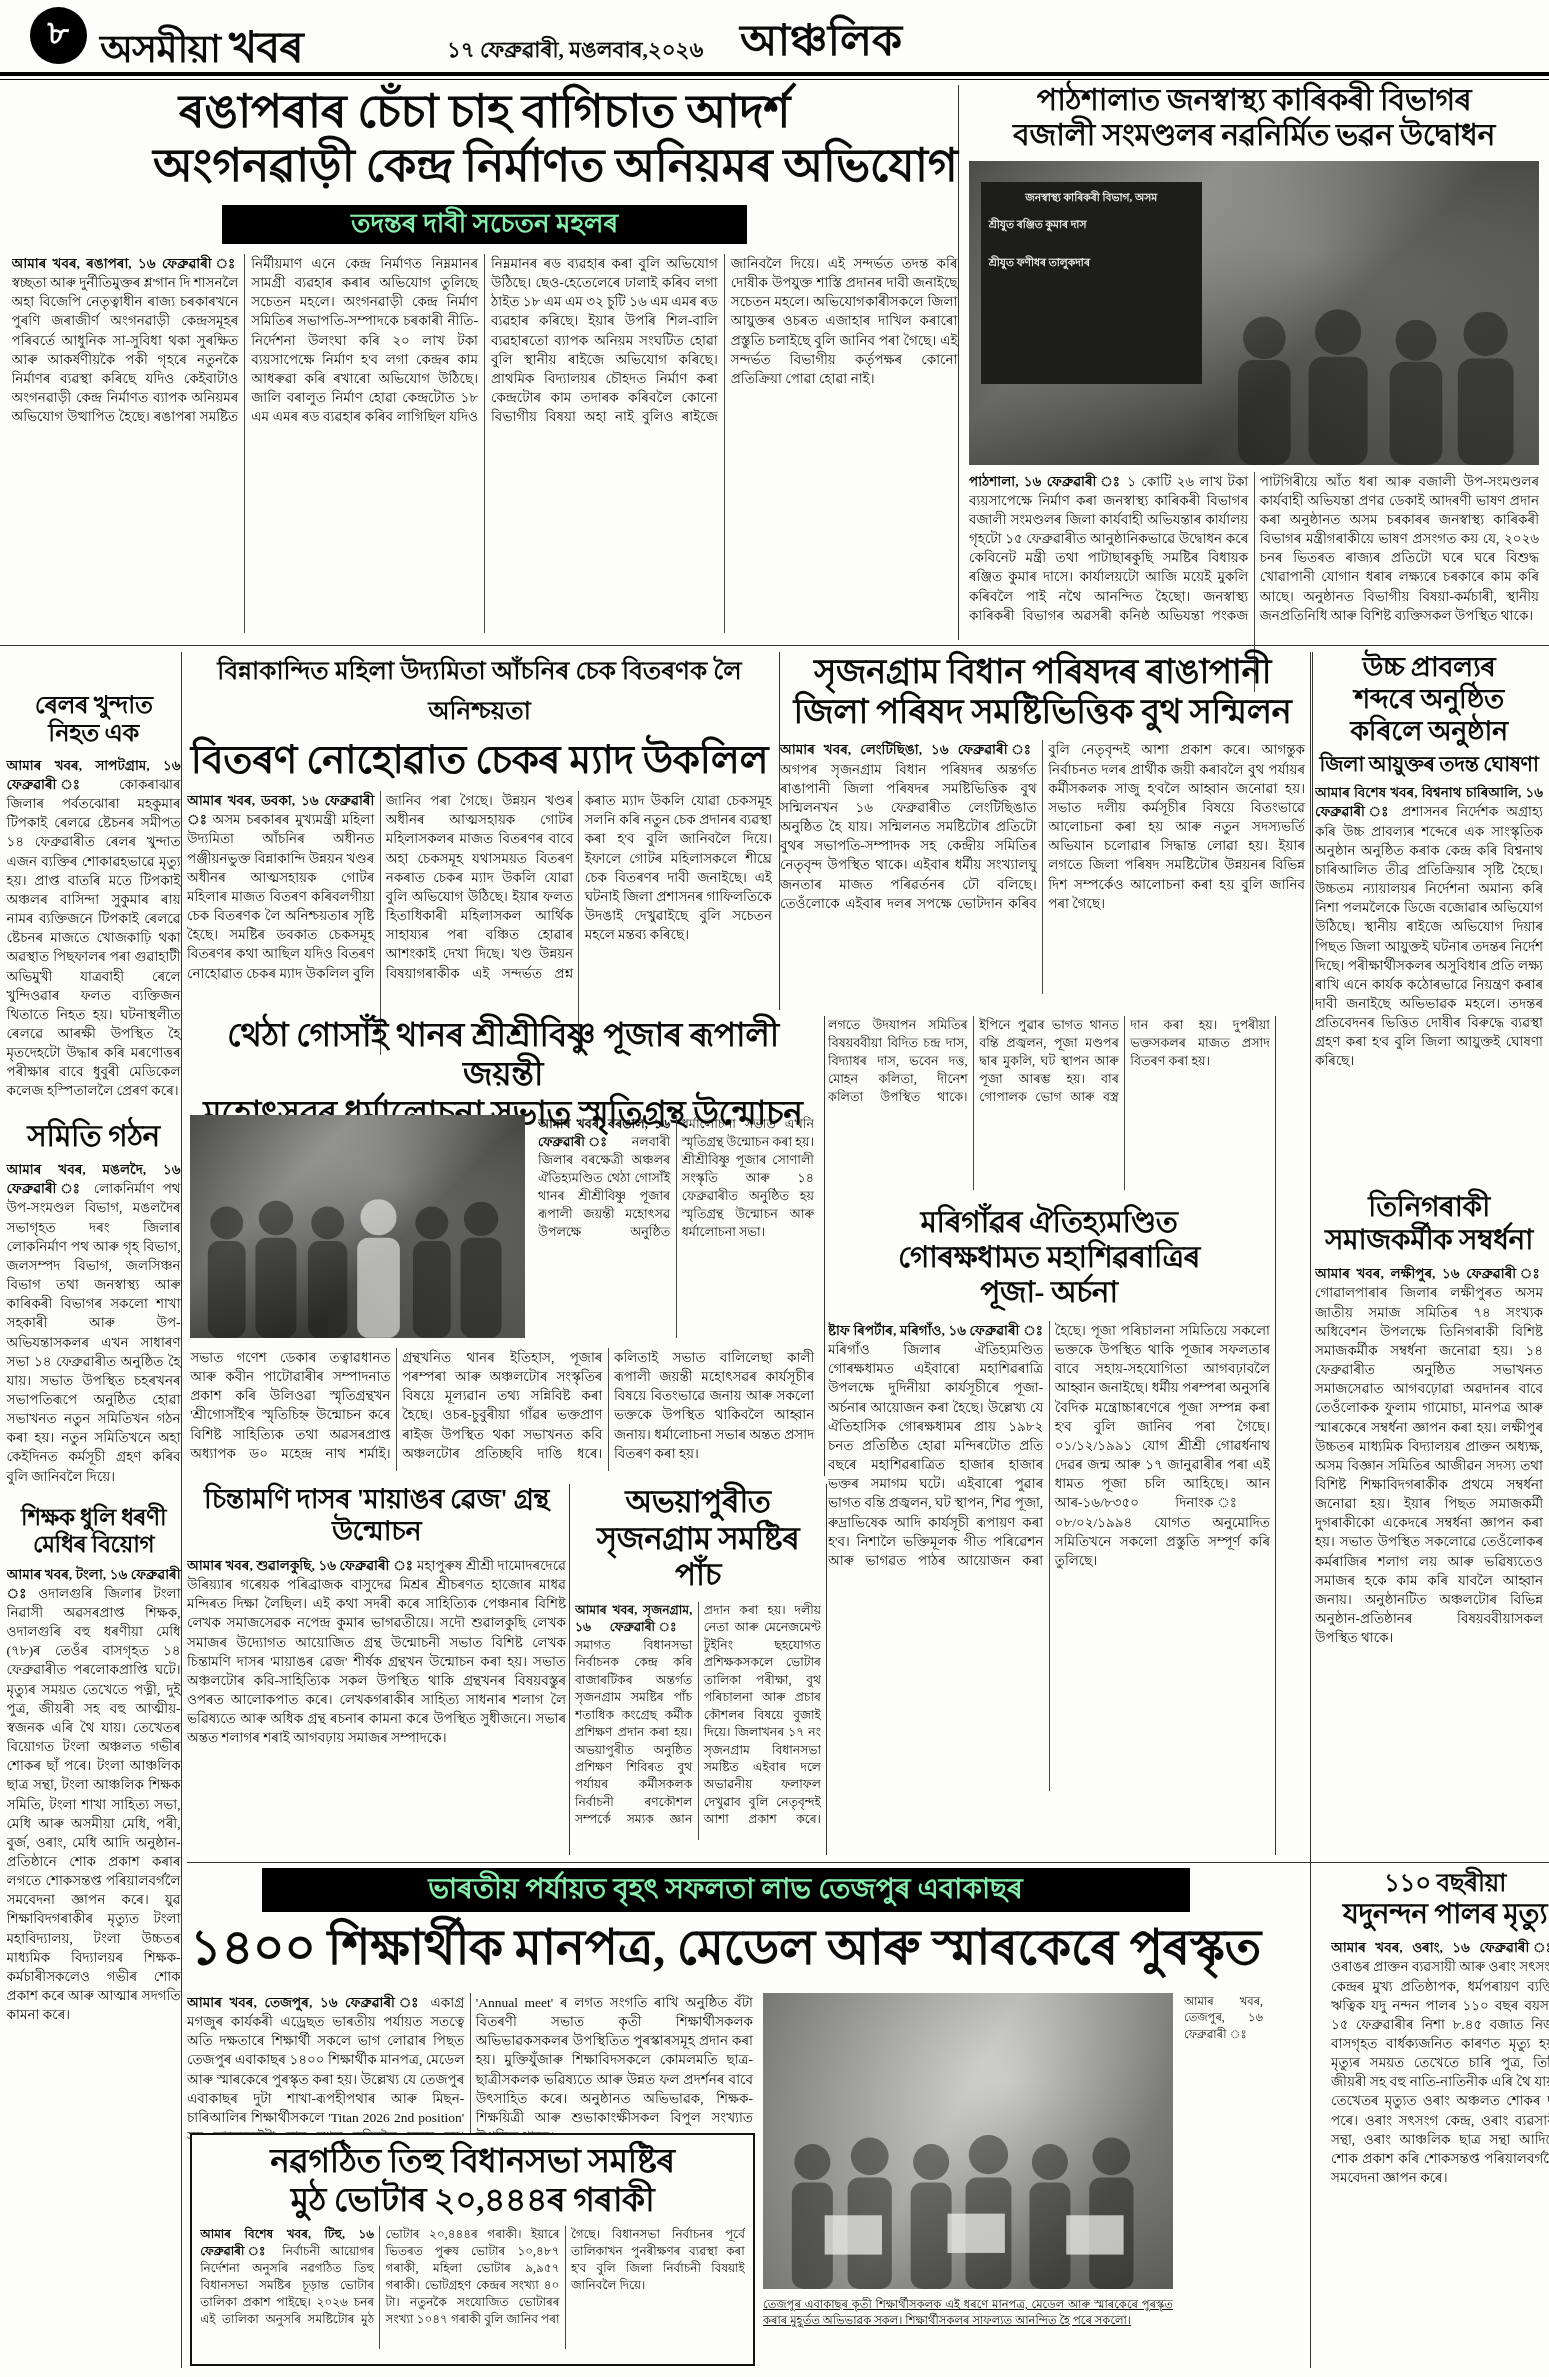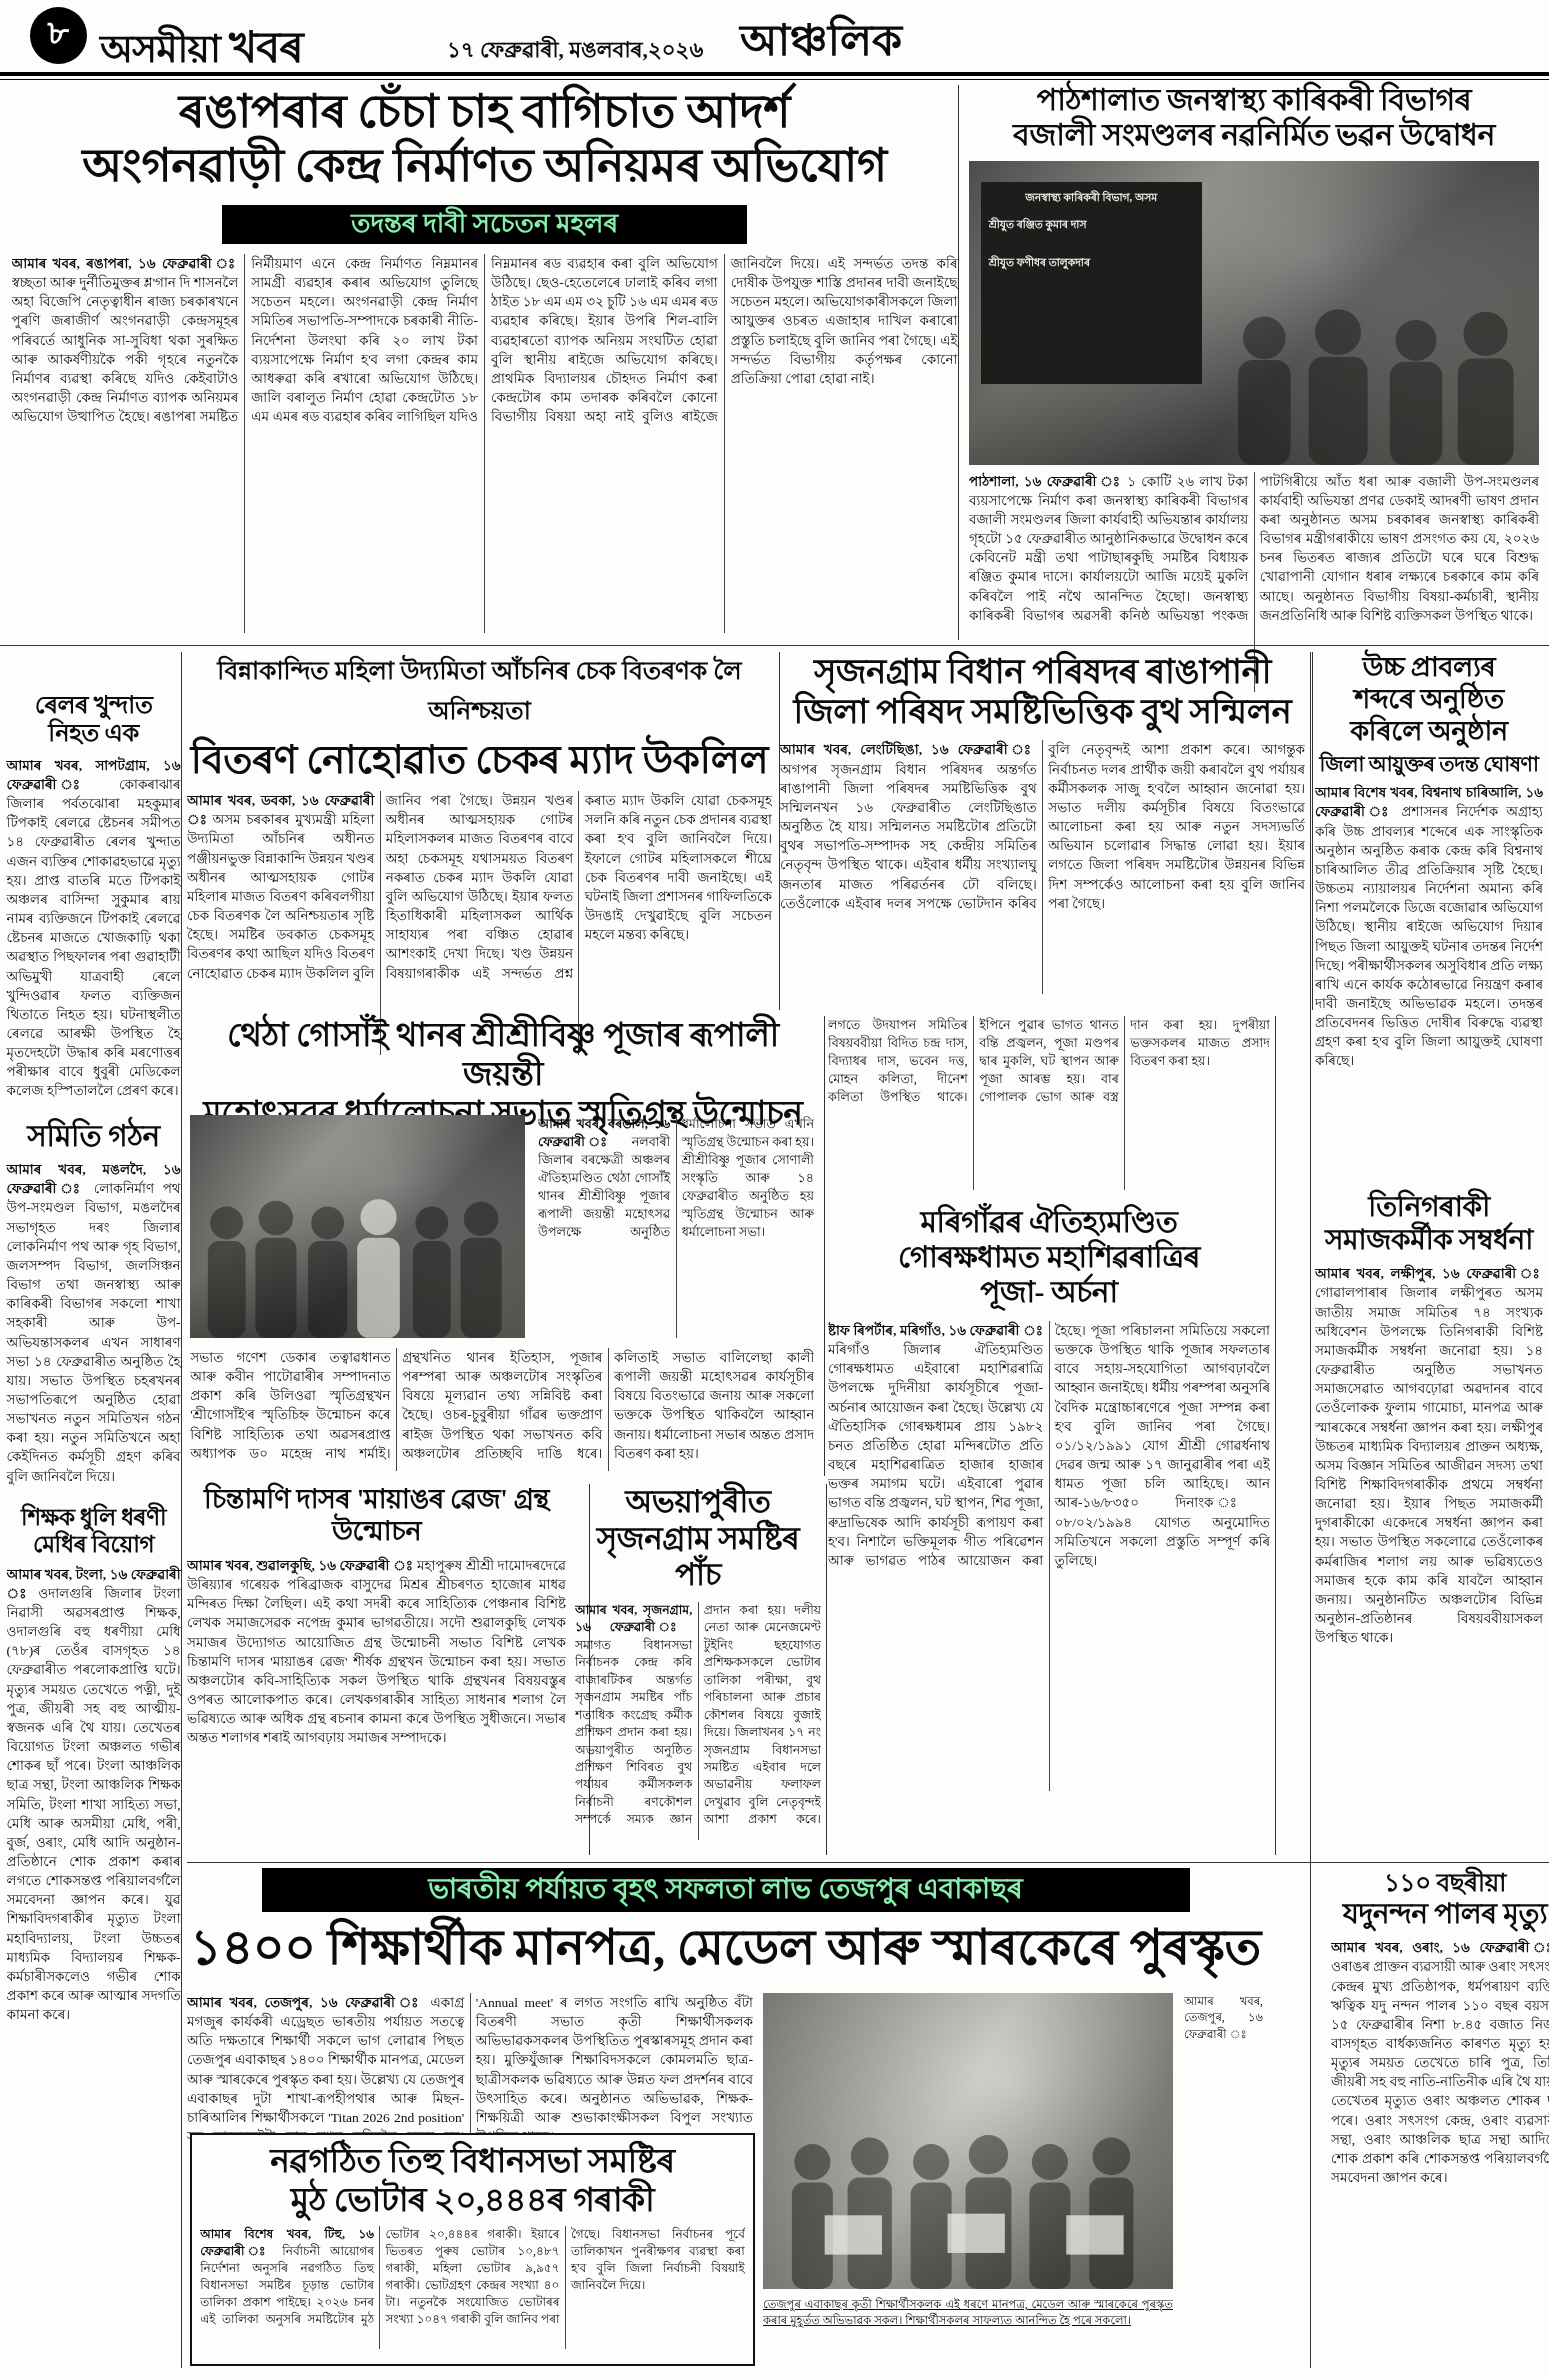--- a/index.html
+++ b/index.html
@@ -39,21 +39,21 @@
       <span style="font-weight:900;font-size:43px;">খবৰ</span>
     </div>
     <div class="abs" style="left:447px;top:33px;font-size:21.3px;font-weight:bold;">১৭ ফেব্ৰুৱাৰী, মঙলবাৰ,২০২৬</div>
     <div class="abs" style="left:673px;top:8.2px;width:296px;text-align:center;font-size:43px;font-weight:900;">আঞ্চলিক</div>
   </div>
   <div class="abs" style="left:0;top:72px;width:1550px;border-top:4.1px solid #000;"></div>
   <div class="abs" style="left:0;top:79px;width:1550px;border-top:1.6px solid #000;"></div>
 
   <div class="abs vrule" style="left:11.5px;top:85px;width:946px;height:555px;">
     <div class="hd" style="font-size:46px;">ৰঙাপৰাৰ চেঁচা চাহ বাগিচাত আদৰ্শ</div>
-    <div class="hd" style="font-size:46px;">অংগনৱাড়ী কেন্দ্ৰ নিৰ্মাণত অনিয়মৰ অভিযোগ</div>
+    <div class="hd" style="font-size:46px;text-align:right;">অংগনৱাড়ী কেন্দ্ৰ নিৰ্মাণত অনিয়মৰ অভিযোগ</div>
     <div class="banner" style="margin:11.5px auto 9.9px auto;width:525px;height:39px;font-size:26px;font-weight:bold;">তদন্তৰ দাবী সচেতন মহলৰ</div>
     <div class="body-txt cols4 ellip" style="height:379px;">
       <span class="byline">আমাৰ খবৰ, ৰঙাপৰা, ১৬ ফেব্ৰুৱাৰী ঃ</span>
       <span>স্বচ্ছতা আৰু দুৰ্নীতিমুক্তৰ শ্ল'গান দি শাসনলৈ অহা বিজেপি নেতৃত্বাধীন ৰাজ্য চৰকাৰখনে পুৰণি জৰাজীৰ্ণ অংগনৱাড়ী কেন্দ্ৰসমূহৰ পৰিবৰ্তে আধুনিক সা-সুবিধা থকা সুৰক্ষিত আৰু আকৰ্ষণীয়কৈ পকী গৃহৰে নতুনকৈ নিৰ্মাণৰ ব্যৱস্থা কৰিছে যদিও কেইবাটাও অংগনৱাড়ী কেন্দ্ৰ নিৰ্মাণত ব্যাপক অনিয়মৰ অভিযোগ উত্থাপিত হৈছে। ৰঙাপৰা সমষ্টিত নিৰ্মীয়মাণ এনে কেন্দ্ৰ নিৰ্মাণত নিম্নমানৰ সামগ্ৰী ব্যৱহাৰ কৰাৰ অভিযোগ তুলিছে সচেতন মহলে। অংগনৱাড়ী কেন্দ্ৰ নিৰ্মাণ সমিতিৰ সভাপতি-সম্পাদকে চৰকাৰী নীতি-নিৰ্দেশনা উলংঘা কৰি ২০ লাখ টকা ব্যয়সাপেক্ষে নিৰ্মাণ হ'ব লগা কেন্দ্ৰৰ কাম আধৰুৱা কৰি ৰখাৰো অভিযোগ উঠিছে। জালি বৰালুত নিৰ্মাণ হোৱা কেন্দ্ৰটোত ১৮ এম এমৰ ৰড ব্যৱহাৰ কৰিব লাগিছিল যদিও নিম্নমানৰ ৰড ব্যৱহাৰ কৰা বুলি অভিযোগ উঠিছে। ছেও-হেতেলেৰে ঢালাই কৰিব লগা ঠাইত ১৮ এম এম ৩২ চুটি ১৬ এম এমৰ ৰড ব্যৱহাৰ কৰিছে। ইয়াৰ উপৰি শিল-বালি ব্যৱহাৰতো ব্যাপক অনিয়ম সংঘটিত হোৱা বুলি স্থানীয় ৰাইজে অভিযোগ কৰিছে। প্ৰাথমিক বিদ্যালয়ৰ চৌহদত নিৰ্মাণ কৰা কেন্দ্ৰটোৰ কাম তদাৰক কৰিবলৈ কোনো বিভাগীয় বিষয়া অহা নাই বুলিও ৰাইজে জানিবলৈ দিয়ে। এই সন্দৰ্ভত তদন্ত কৰি দোষীক উপযুক্ত শাস্তি প্ৰদানৰ দাবী জনাইছে সচেতন মহলে। অভিযোগকাৰীসকলে জিলা আয়ুক্তৰ ওচৰত এজাহাৰ দাখিল কৰাৰো প্ৰস্তুতি চলাইছে বুলি জানিব পৰা গৈছে। এই সন্দৰ্ভত বিভাগীয় কৰ্তৃপক্ষৰ কোনো প্ৰতিক্ৰিয়া পোৱা হোৱা নাই।</span>
     </div>
   </div>
 
   <div class="abs" style="left:969px;top:82px;width:570px;height:558px;">
     <div class="hd" style="font-size:30px;">পাঠশালাত জনস্বাস্থ্য কাৰিকৰী বিভাগৰ</div>
     <div class="hd" style="font-size:30px;">বজালী সংমণ্ডলৰ নৱনিৰ্মিত ভৱন উদ্বোধন</div>
@@ -174,21 +174,21 @@
 
   <div class="abs" style="left:1315px;top:1190px;width:228px;height:667px;">
     <div class="hd" style="font-size:28px;">তিনিগৰাকী</div>
     <div class="hd" style="font-size:28px;">সমাজকৰ্মীক সম্বৰ্ধনা</div>
     <div class="body-txt ellip" style="margin-top:8.2px;max-height:575px;">
       <span class="byline">আমাৰ খবৰ, লক্ষীপুৰ, ১৬ ফেব্ৰুৱাৰী ঃ</span>
       <span>গোৱালপাৰাৰ জিলাৰ লক্ষীপুৰত অসম জাতীয় সমাজ সমিতিৰ ৭৪ সংখ্যক অধিবেশন উপলক্ষে তিনিগৰাকী বিশিষ্ট সমাজকৰ্মীক সম্বৰ্ধনা জনোৱা হয়। ১৪ ফেব্ৰুৱাৰীত অনুষ্ঠিত সভাখনত সমাজসেৱাত আগবঢ়োৱা অৱদানৰ বাবে তেওঁলোকক ফুলাম গামোচা, মানপত্ৰ আৰু স্মাৰকেৰে সম্বৰ্ধনা জ্ঞাপন কৰা হয়। লক্ষীপুৰ উচ্চতৰ মাধ্যমিক বিদ্যালয়ৰ প্ৰাক্তন অধ্যক্ষ, অসম বিজ্ঞান সমিতিৰ আজীৱন সদস্য তথা বিশিষ্ট শিক্ষাবিদগৰাকীক প্ৰথমে সম্বৰ্ধনা জনোৱা হয়। ইয়াৰ পিছত সমাজকৰ্মী দুগৰাকীকো একেদৰে সম্বৰ্ধনা জ্ঞাপন কৰা হয়। সভাত উপস্থিত সকলোৱে তেওঁলোকৰ কৰ্মৰাজিৰ শলাগ লয় আৰু ভৱিষ্যতেও সমাজৰ হকে কাম কৰি যাবলৈ আহ্বান জনায়। অনুষ্ঠানটিত অঞ্চলটোৰ বিভিন্ন অনুষ্ঠান-প্ৰতিষ্ঠানৰ বিষয়ববীয়াসকল উপস্থিত থাকে।</span>
     </div>
   </div>
 
-  <div class="abs vrule" style="left:187px;top:1484px;width:379px;height:371px;padding-right:23px;">
+  <div class="abs vrule" style="left:187px;top:1484px;width:379px;height:371px;padding-right:3px;">
     <div class="hd" style="font-size:27px;">চিন্তামণি দাসৰ 'মায়াঙৰ ৱেজ' গ্ৰন্থ উন্মোচন</div>
     <div class="body-txt ellip" style="margin-top:8.2px;max-height:312px;">
       <span class="byline">আমাৰ খবৰ, শুৱালকুছি, ১৬ ফেব্ৰুৱাৰী ঃ</span>
       <span>মহাপুৰুষ শ্ৰীশ্ৰী দামোদৰদেৱে উৰিয়্যাৰ গৰেয়ক পৰিব্ৰাজক বাসুদেৱ মিশ্ৰৰ শ্ৰীচৰণত হাজোৰ মাধৱ মন্দিৰত দিক্ষা লৈছিল। এই কথা সদৰী কৰে সাহিত্যিক পেঞ্চনাৰ বিশিষ্ট লেখক সমাজসেৱক নপেন্দ্ৰ কুমাৰ ভাগৱতীয়ে। সদৌ শুৱালকুছি লেখক সমাজৰ উদ্যোগত আয়োজিত গ্ৰন্থ উন্মোচনী সভাত বিশিষ্ট লেখক চিন্তামণি দাসৰ 'মায়াঙৰ ৱেজ' শীৰ্ষক গ্ৰন্থখন উন্মোচন কৰা হয়। সভাত অঞ্চলটোৰ কবি-সাহিত্যিক সকল উপস্থিত থাকি গ্ৰন্থখনৰ বিষয়বস্তুৰ ওপৰত আলোকপাত কৰে। লেখকগৰাকীৰ সাহিত্য সাধনাৰ শলাগ লৈ ভৱিষ্যতে আৰু অধিক গ্ৰন্থ ৰচনাৰ কামনা কৰে উপস্থিত সুধীজনে। সভাৰ অন্তত শলাগৰ শৰাই আগবঢ়ায় সমাজৰ সম্পাদকে।</span>
     </div>
   </div>
 
   <div class="abs vrule" style="left:575px;top:1484px;width:246px;height:371px;padding-right:4.9px;">
     <div class="hd" style="font-size:31px;">অভয়াপুৰীত সৃজনগ্ৰাম সমষ্টিৰ পাঁচ</div>
     <div class="body-txt cols2 ellip" style="margin-top:8.2px;height:238px;font-size:12.3px;">

